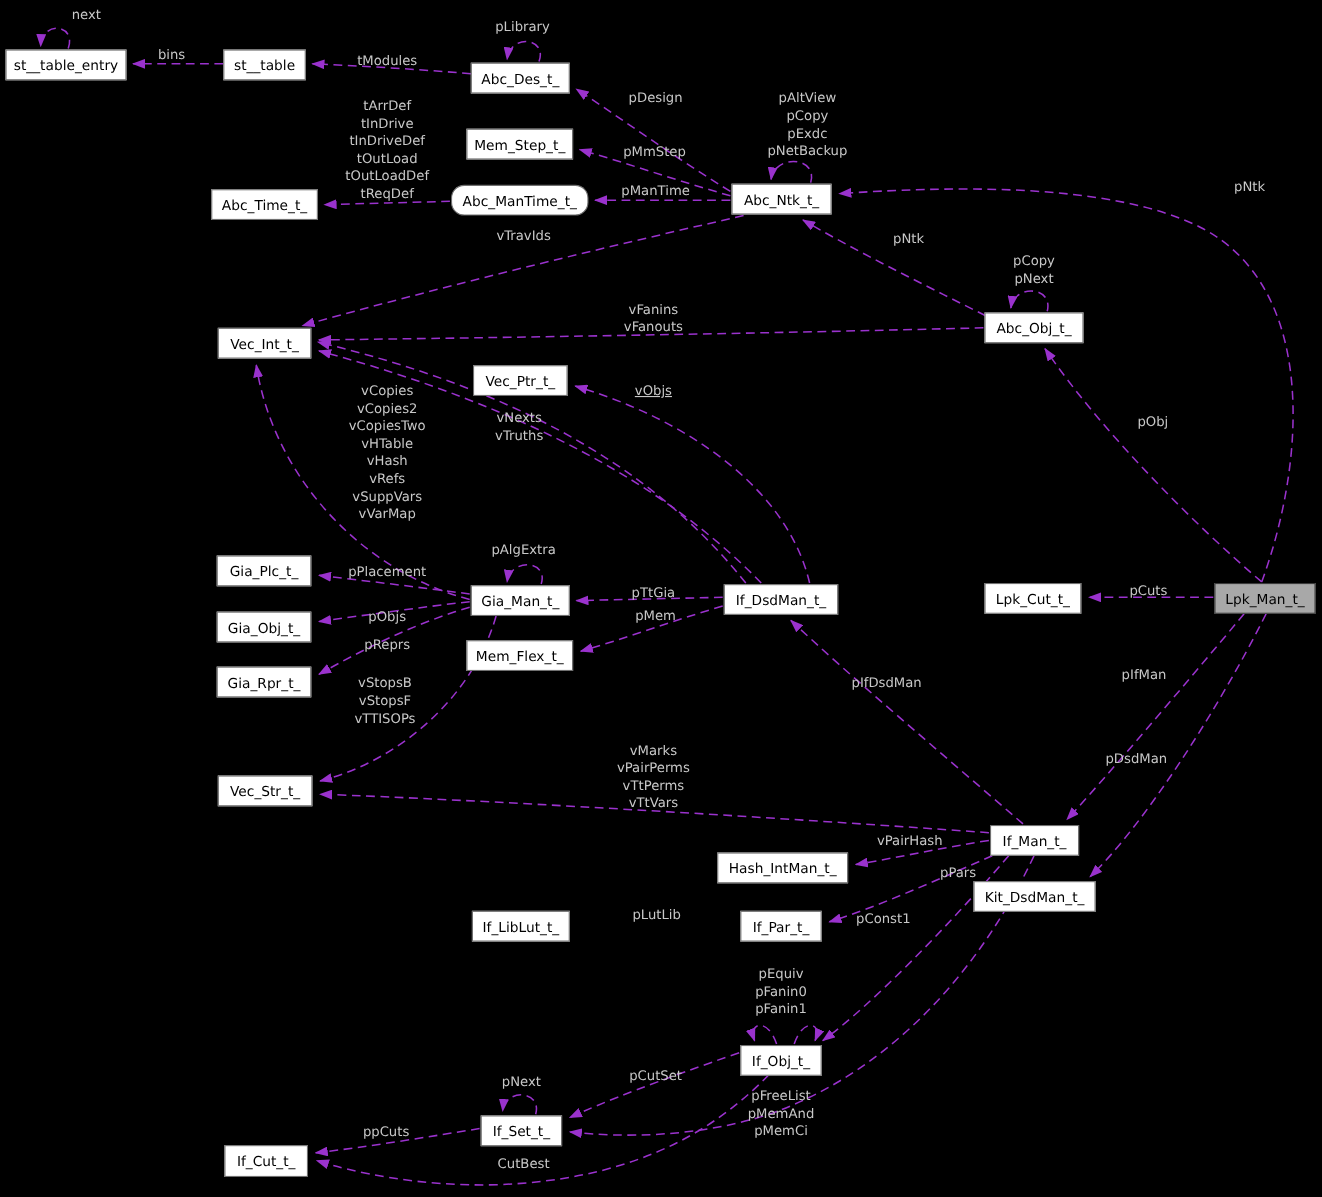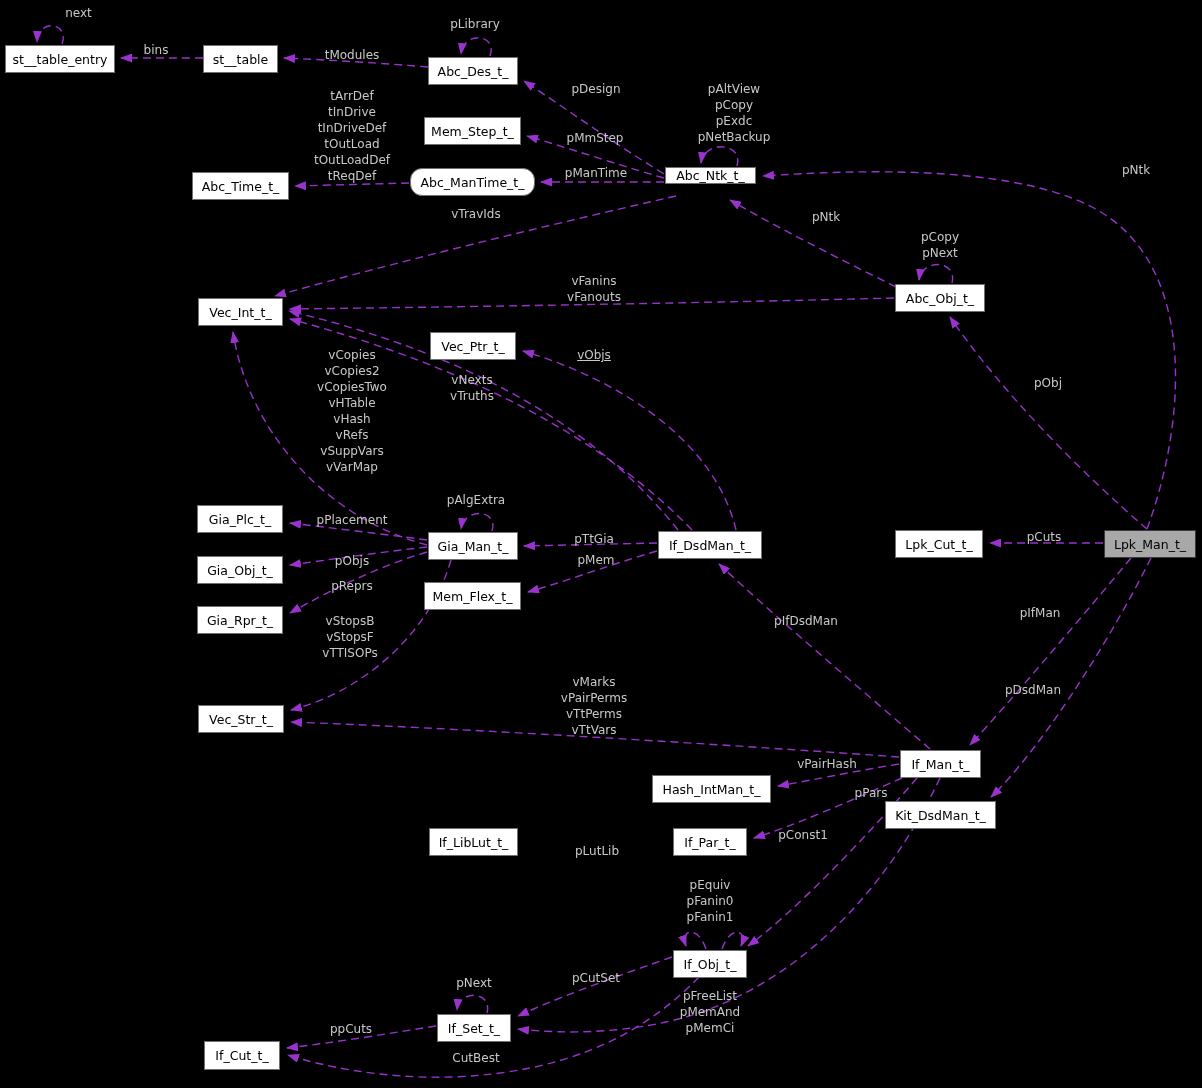--- a/index.html
+++ b/index.html
@@ -73,21 +73,21 @@
     <path class="e" d="M 436,1026 C 392,1033 332,1043 287,1048"></path>
     <path class="e" d="M 940,778 C 892,880 812,972 702,1012 C 634,1035 562,1034 518,1029"></path>
     <path class="e" d="M 699,977 C 640,1038 562,1073 452,1077 C 382,1079 322,1066 288,1055"></path>
   </svg>
 <div class="node" style="left: 5px; top: 45px; width: 110px; height: 28px;">st__table_entry</div>
     <div class="node" style="left: 203px; top: 45px; width: 75px; height: 28px;">st__table</div>
     <div class="node" style="left: 428px; top: 57px; width: 90px; height: 28px;">Abc_Des_t_</div>
     <div class="node" style="left: 424px; top: 117px; width: 97px; height: 28px;">Mem_Step_t_</div>
     <div class="node" style="left: 410px; top: 168px; width: 125px; height: 28px; border-radius: 12px;">Abc_ManTime_t_</div>
     <div class="node" style="left: 192px; top: 172px; width: 97px; height: 28px;">Abc_Time_t_</div>
-    <div class="node" style="left: 665px; top: 167px; width: 91px; height: 17px;">Abc_Ntk_t_</div>
+    <div class="node" style="left: 665px; top: 167px; width: 91px; height: 28px;">Abc_Ntk_t_</div>
     <div class="node" style="left: 895px; top: 284px; width: 90px; height: 28px;">Abc_Obj_t_</div>
     <div class="node" style="left: 198px; top: 298px; width: 85px; height: 28px;">Vec_Int_t_</div>
     <div class="node" style="left: 430px; top: 332px; width: 86px; height: 28px;">Vec_Ptr_t_</div>
     <div class="node" style="left: 197px; top: 505px; width: 86px; height: 28px;">Gia_Plc_t_</div>
     <div class="node" style="left: 428px; top: 532px; width: 90px; height: 28px;">Gia_Man_t_</div>
     <div class="node" style="left: 197px; top: 556px; width: 86px; height: 28px;">Gia_Obj_t_</div>
     <div class="node" style="left: 424px; top: 582px; width: 97px; height: 28px;">Mem_Flex_t_</div>
     <div class="node" style="left: 197px; top: 606px; width: 86px; height: 28px;">Gia_Rpr_t_</div>
     <div class="node" style="left: 198px; top: 705px; width: 86px; height: 28px;">Vec_Str_t_</div>
     <div class="node" style="left: 658px; top: 531px; width: 104px; height: 28px;">If_DsdMan_t_</div>
@@ -150,21 +150,21 @@
     <div class="elabel" style="left: 1040px; top: 613px;">pIfMan</div>
     <div class="elabel" style="left: 1033px; top: 690px;">pDsdMan</div>
     <div class="elabel" style="left: 806px; top: 621px;">pIfDsdMan</div>
     <div class="elabel" style="left: 594px; top: 706px;">vMarks
 vPairPerms
 vTtPerms
 vTtVars</div>
     <div class="elabel" style="left: 827px; top: 764px;">vPairHash</div>
     <div class="elabel" style="left: 826px; top: 793px; margin-left: 45px;">pPars</div>
     <div class="elabel" style="left: 803px; top: 835px;">pConst1</div>
-    <div class="elabel" style="left: 597px; top: 831px; margin-top: 20px;">pLutLib</div>
+    <div class="elabel" style="left: 597px; top: 831px;">pLutLib</div>
     <div class="elabel" style="left: 710px; top: 901px;">pEquiv
 pFanin0
 pFanin1</div>
     <div class="elabel" style="left: 596px; top: 978px;">pCutSet</div>
     <div class="elabel" style="left: 474px; top: 983px;">pNext</div>
     <div class="elabel" style="left: 351px; top: 1029px;">ppCuts</div>
     <div class="elabel" style="left: 710px; top: 1012px;">pFreeList
 pMemAnd
 pMemCi</div>
     <div class="elabel" style="left: 476px; top: 1058px;">CutBest</div>

